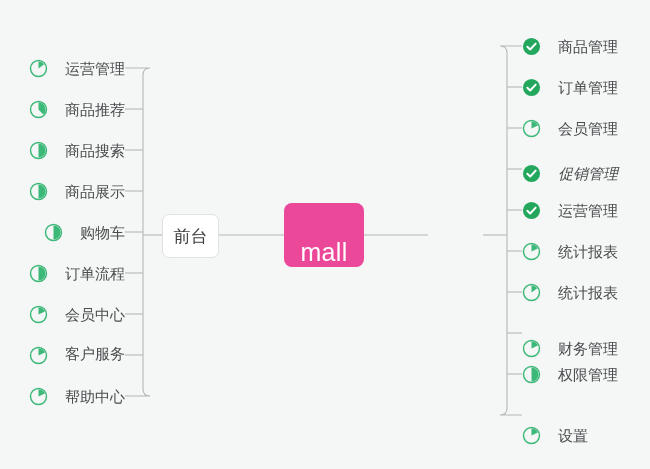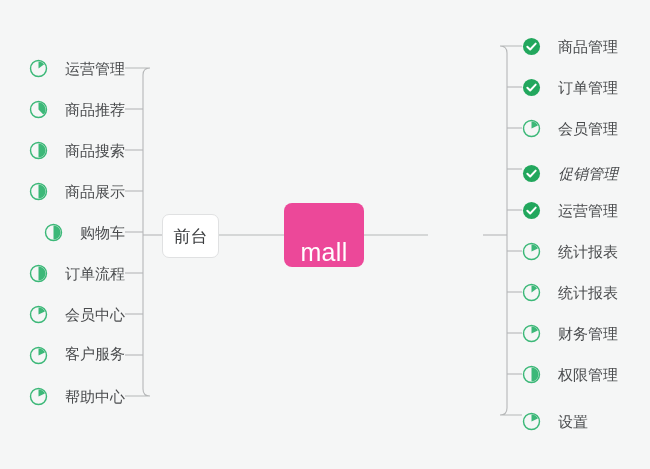--- a/index.html
+++ b/index.html
@@ -236,35 +236,35 @@
         </svg>
         <span class="leaf-label">统计报表</span>
       </div>
       <div class="leaf right" style="top: 279px;">
         <svg class="icon" viewBox="0 0 20 20">
           <circle cx="10" cy="10" r="8.4" fill="none" stroke="#3cb878" stroke-width="1.5"></circle>
           <path d="M 10 10 L 10 2.5999999999999996 A 7.4 7.4 0 0 1 15.987 5.650 Z" fill="#3cb878"></path>
         </svg>
         <span class="leaf-label">统计报表</span>
       </div>
-      <div class="leaf right" style="top: 320px;">
+      <div class="leaf right" style="top: 335px;">
         <svg class="icon" viewBox="0 0 20 20">
           <circle cx="10" cy="10" r="8.4" fill="none" stroke="#3cb878" stroke-width="1.5"></circle>
           <path d="M 10 10 L 10 2.5999999999999996 A 7.4 7.4 0 0 1 16.696 6.849 Z" fill="#3cb878"></path>
         </svg>
         <span class="leaf-label">财务管理</span>
       </div>
       <div class="leaf right" style="top: 361px; align-items: center;">
         <svg class="icon" viewBox="0 0 20 20">
           <circle cx="10" cy="10" r="8.4" fill="none" stroke="#3cb878" stroke-width="1.5"></circle>
           <path d="M 10 10 L 10 2.5999999999999996 A 7.4 7.4 0 0 1 10.000 17.400 Z" fill="#3cb878"></path>
         </svg>
         <span class="leaf-label">权限管理</span>
       </div>
-      <div class="leaf right" style="top: 408px;">
+      <div class="leaf right" style="top: 422px;">
         <svg class="icon" viewBox="0 0 20 20">
           <circle cx="10" cy="10" r="8.4" fill="none" stroke="#3cb878" stroke-width="1.5"></circle>
           <path d="M 10 10 L 10 2.5999999999999996 A 7.4 7.4 0 0 1 16.696 6.849 Z" fill="#3cb878"></path>
         </svg>
         <span class="leaf-label">设置</span>
       </div>
     </div>
 
   <div class="branch-node branch-left">
     <span>前台</span>

